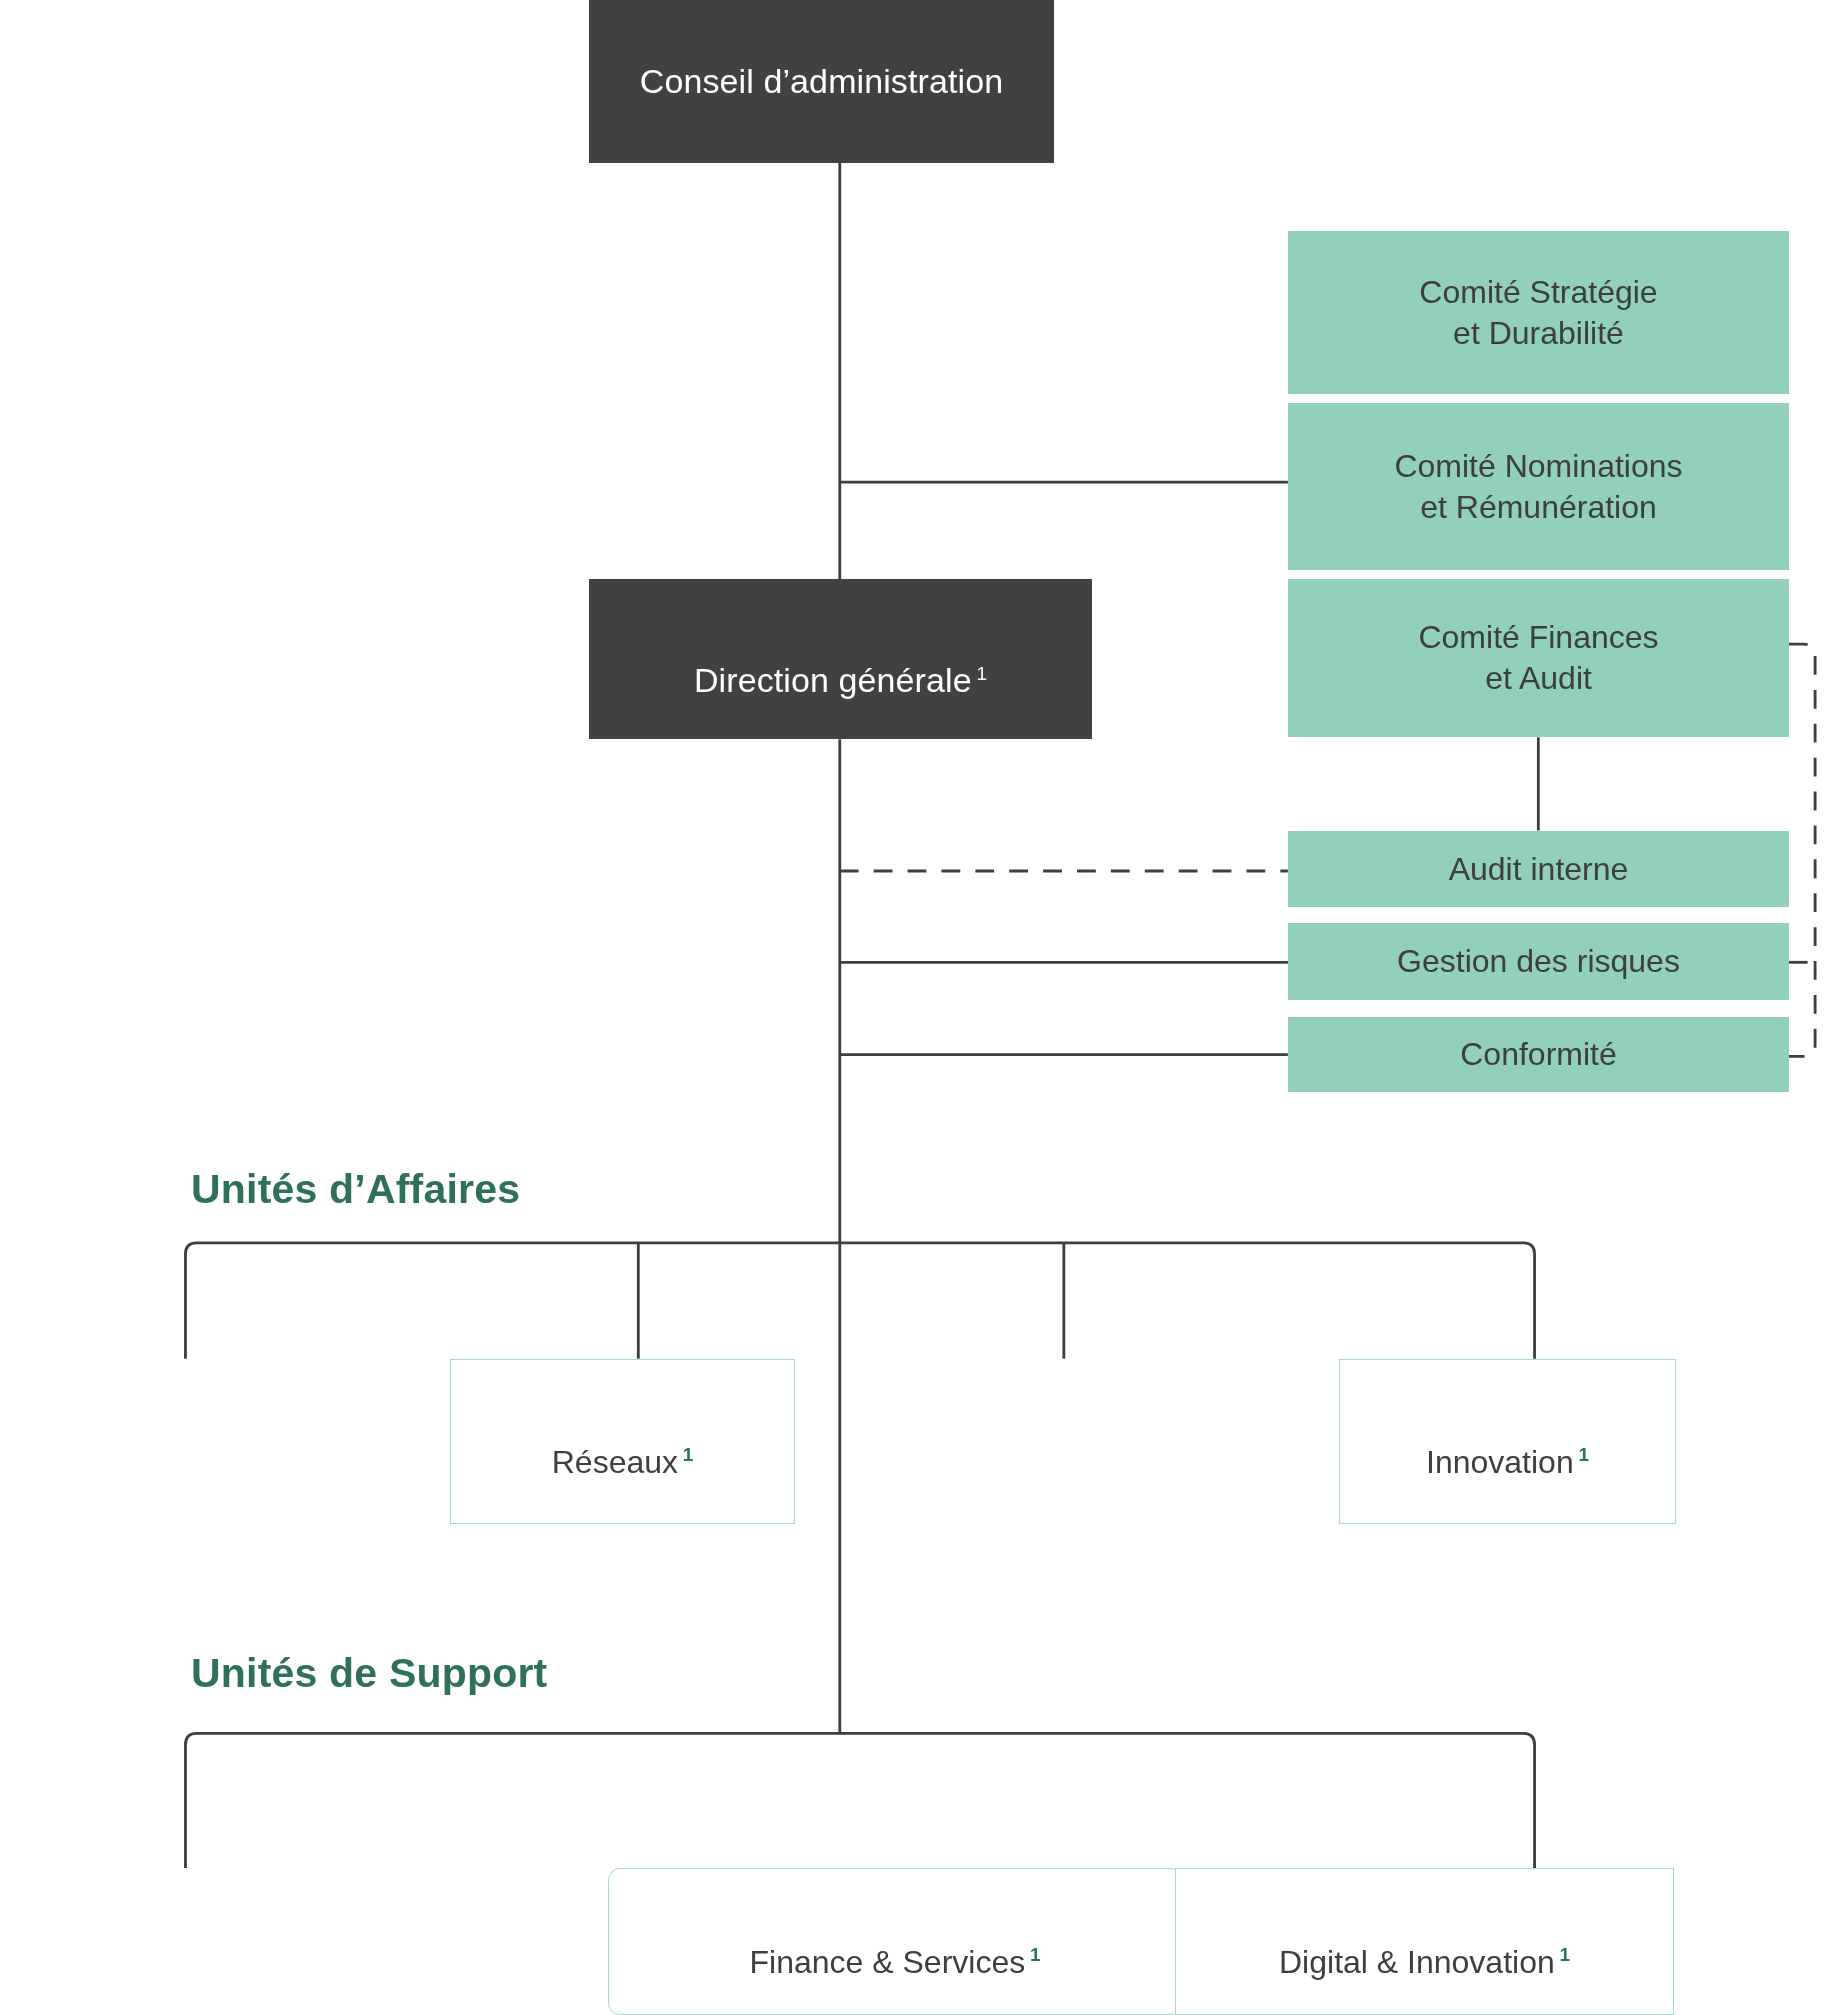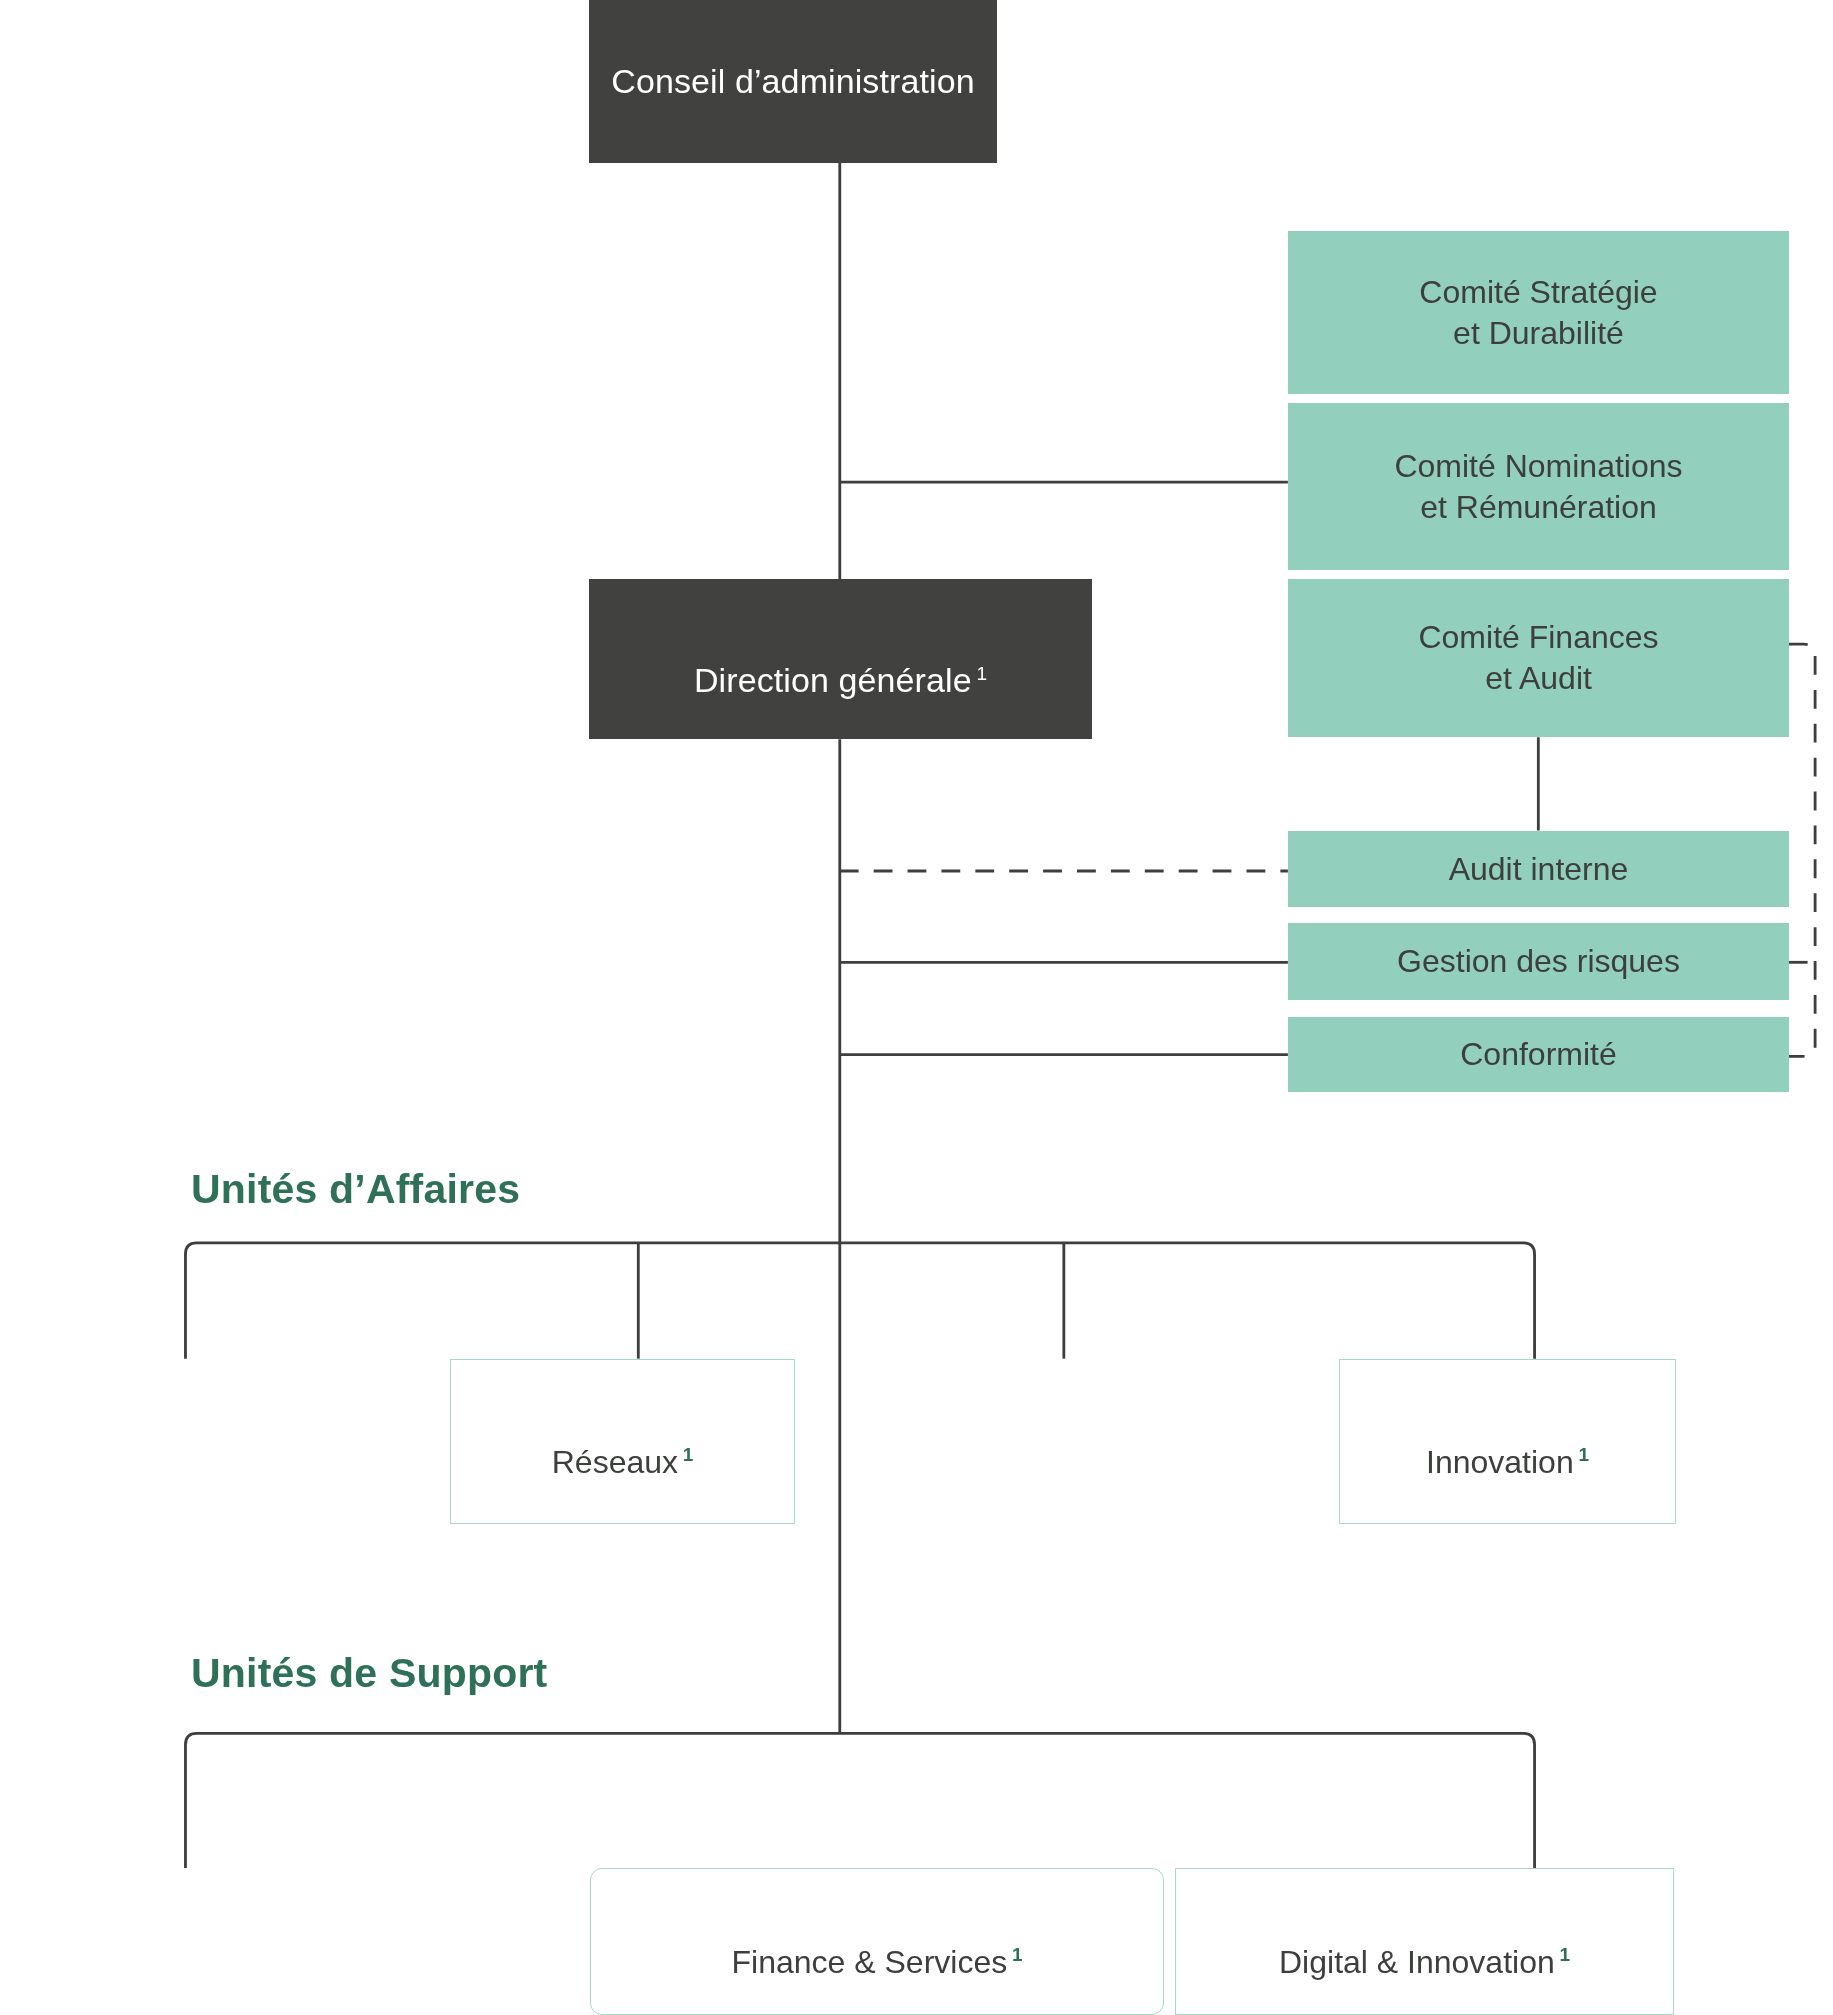--- a/index.html
+++ b/index.html
@@ -112,21 +112,21 @@
       <path d="M 1900 1022 L 1928 1022" stroke-dasharray="20 16"></path>
 
       <path d="M 197 1443 L 197 1332 Q 197 1320 209 1320 L 1618 1320 Q 1630 1320 1630 1332 L 1630 1443"></path>
       <path d="M 678 1320 L 678 1443"></path>
       <path d="M 1130 1320 L 1130 1443"></path>
 
       <path d="M 197 1984 L 197 1853 Q 197 1841 209 1841 L 1618 1841 Q 1630 1841 1630 1853 L 1630 1984"></path>
     </g>
   </svg>
 
-  <div class="node node-dark" style="left:589px; top:0px; width:408px; height:163px;">
+  <div class="node node-dark" style="left:589px; top:0px; width:465px; height:163px;">
     <span class="node-label">Conseil d’administration</span>
   </div>
 
   <div class="node node-dark" style="left:589px; top:579px; width:503px; height:160px;">
     <span class="node-label">
       <span>Direction générale</span><span class="sup">1</span>
     </span>
   </div>
 
   <div class="node node-green" style="left:1288px; top:231px; width:501px; height:163px;">
@@ -172,21 +172,21 @@
   </div>
 
 
   <div class="node node-outline" style="left:1339px; top:1359px; width:337px; height:165px;">
     <span class="node-label">
       <span>Innovation</span><span class="sup">1</span>
     </span>
   </div>
 
 
-  <div class="node node-outline" style="left:590px; top:1868px; width:574px; height:147px;border-radius:12px;">
+  <div class="node node-outline" style="left:608px; top:1868px; width:574px; height:147px;border-radius:12px;">
     <span class="node-label">
       <span>Finance &amp; Services</span><span class="sup">1</span>
     </span>
   </div>
 
   <div class="node node-outline" style="left:1175px; top:1868px; width:499px; height:147px;">
     <span class="node-label">
       <span>Digital &amp; Innovation</span><span class="sup">1</span>
     </span>
   </div>

